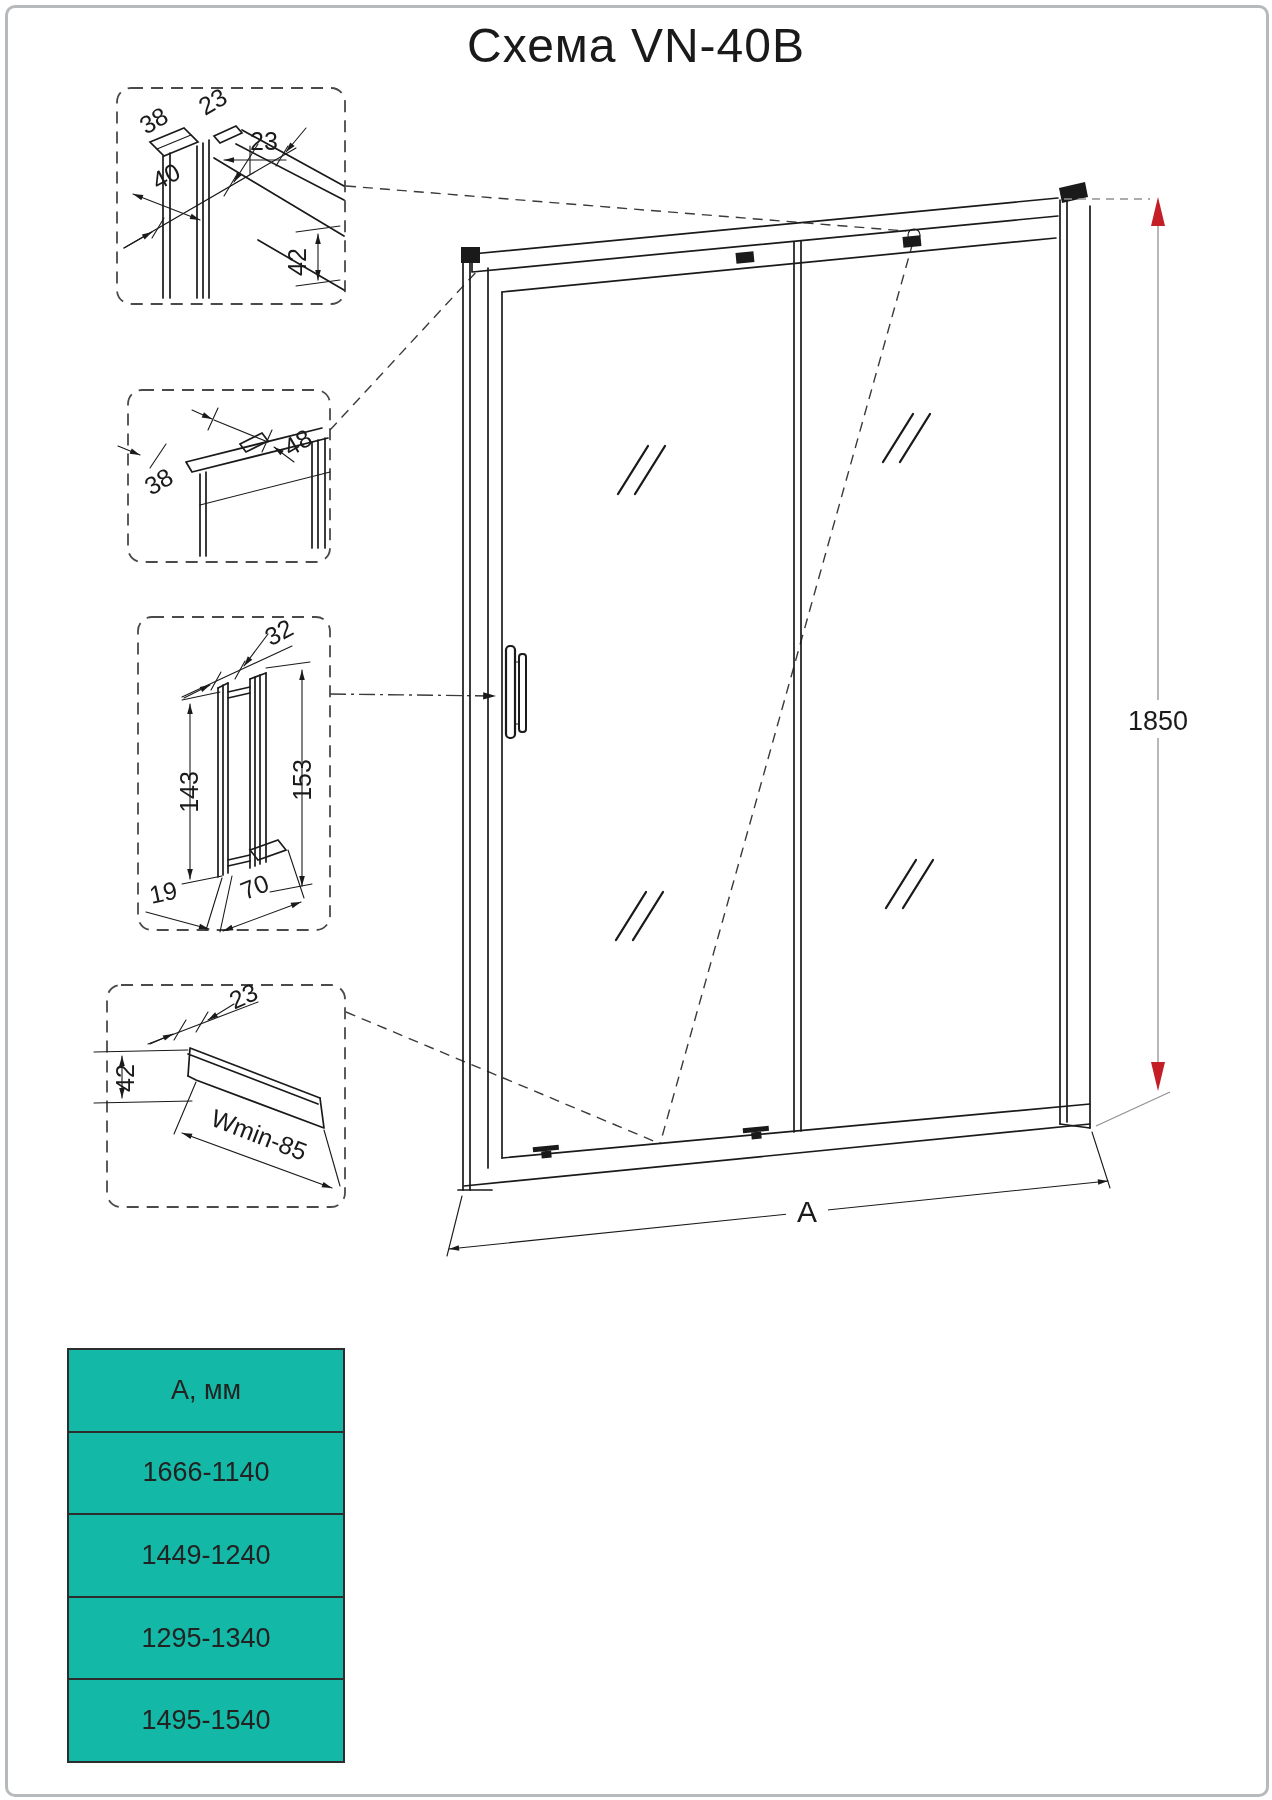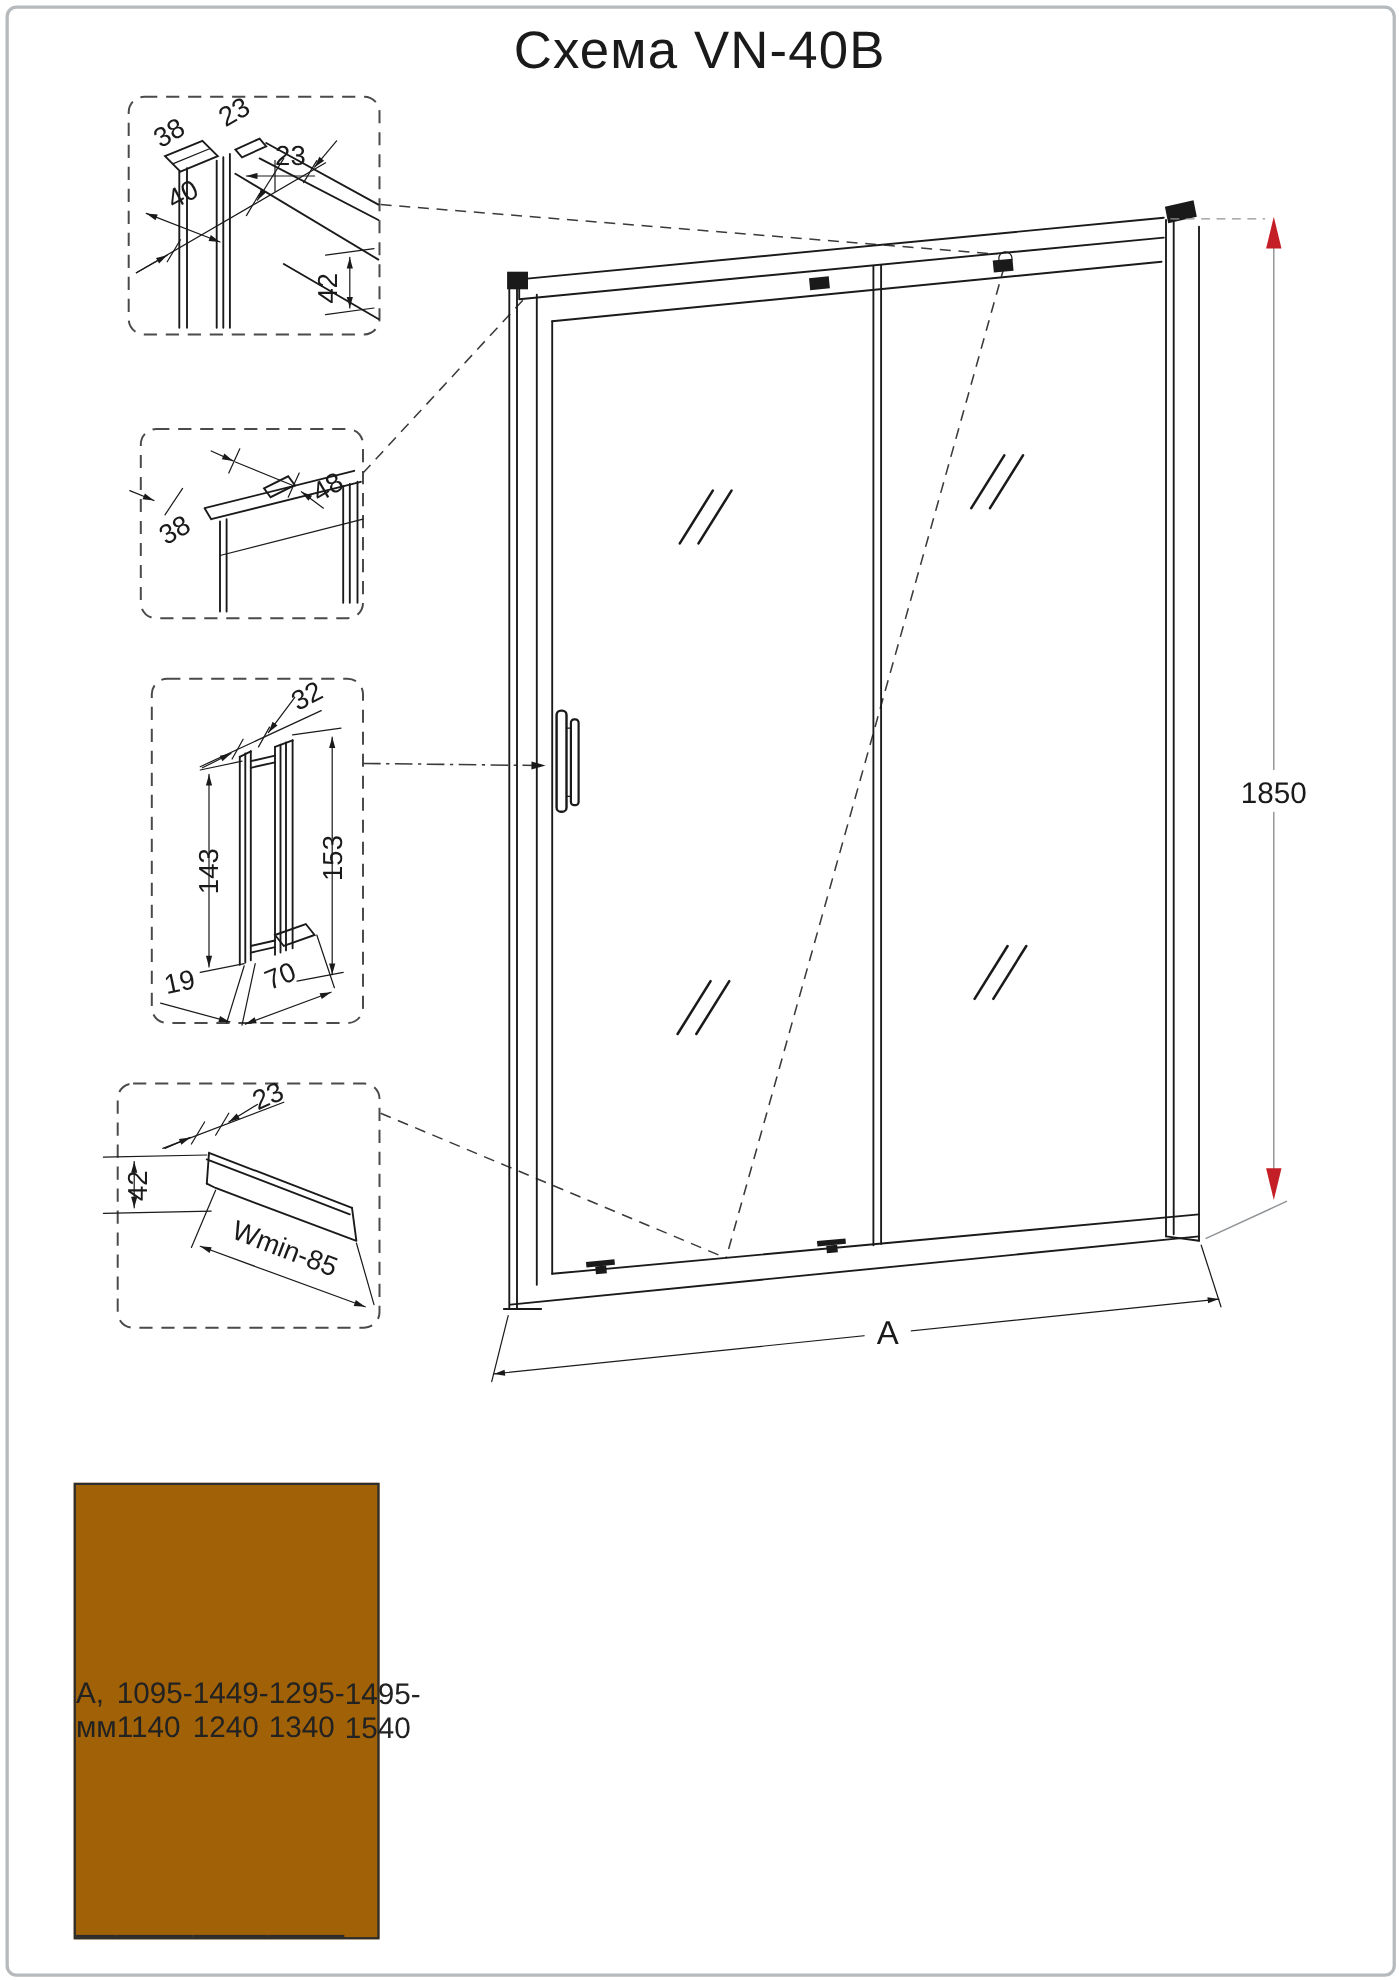--- a/index.html
+++ b/index.html
@@ -20,22 +20,22 @@
   .ln{stroke:#1a1a1a;stroke-width:1.7;fill:none;stroke-linecap:round;}
   .thin{stroke:#1a1a1a;stroke-width:1.1;fill:none;stroke-linecap:round;}
   .dashbox{stroke:#4a4a4a;stroke-width:1.8;fill:none;stroke-dasharray:12 8;}
   .leader{stroke:#3a3a3a;stroke-width:1.4;fill:none;stroke-dasharray:10 7;}
   .leaderdd{stroke:#3a3a3a;stroke-width:1.4;fill:none;stroke-dasharray:16 5 3 5;}
   .grayln{stroke:#8f9396;stroke-width:1.3;fill:none;}
   .graydash{stroke:#8f9396;stroke-width:1.3;fill:none;stroke-dasharray:8 6;}
   .fillblk{fill:#1a1a1a;stroke:none;}
   .size-table{
     position:absolute;left:67px;top:1348px;width:278px;height:415px;
-    border:2.5px solid #2d2d2d;box-sizing:border-box;background:#a16207;
-    display:flex;flex-direction:row;
+    border:2.5px solid #2d2d2d;box-sizing:border-box;background:#14b8a6;
+    display:flex;flex-direction:column;
   }
   .size-table .cell{
     flex:1;display:flex;align-items:center;justify-content:center;
     font-size:27px;color:#222;border-bottom:2px solid #2d2d2d;
   }
   .size-table .cell:last-child{border-bottom:none;border-radius:13px;}
 </style>
 </head>
 <body>
 
@@ -235,18 +235,18 @@
     <g>
       <path class="thin" d="M462,1196 L447,1256 M1092,1132 L1110,1188"></path>
       <path class="thin" d="M449,1249 L1108,1181" marker-start="url(#arr)" marker-end="url(#arr)"></path>
       <rect x="786" y="1194" width="42" height="36" fill="#ffffff"></rect>
       <text class="a-label" x="807" y="1222" text-anchor="middle">A</text>
     </g>
   </svg>
 
   <div class="size-table">
     <div class="cell">А, мм</div>
-    <div class="cell">1095-1140</div>
+    <div class="cell">1666-1140</div>
     <div class="cell">1449-1240</div>
     <div class="cell">1295-1340</div>
     <div class="cell">1495-1540</div>
   </div>
 </div>
 
 </body></html>

